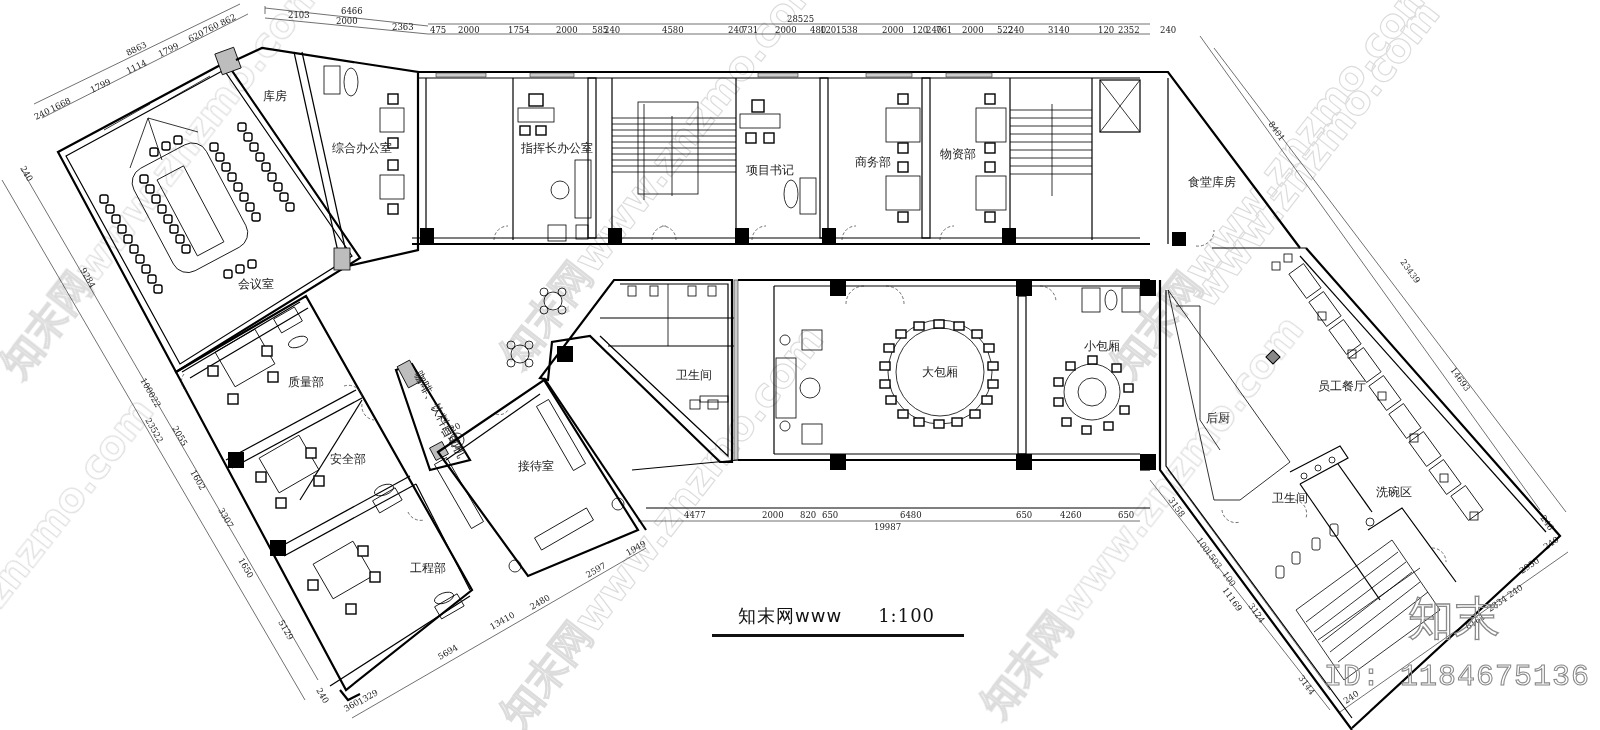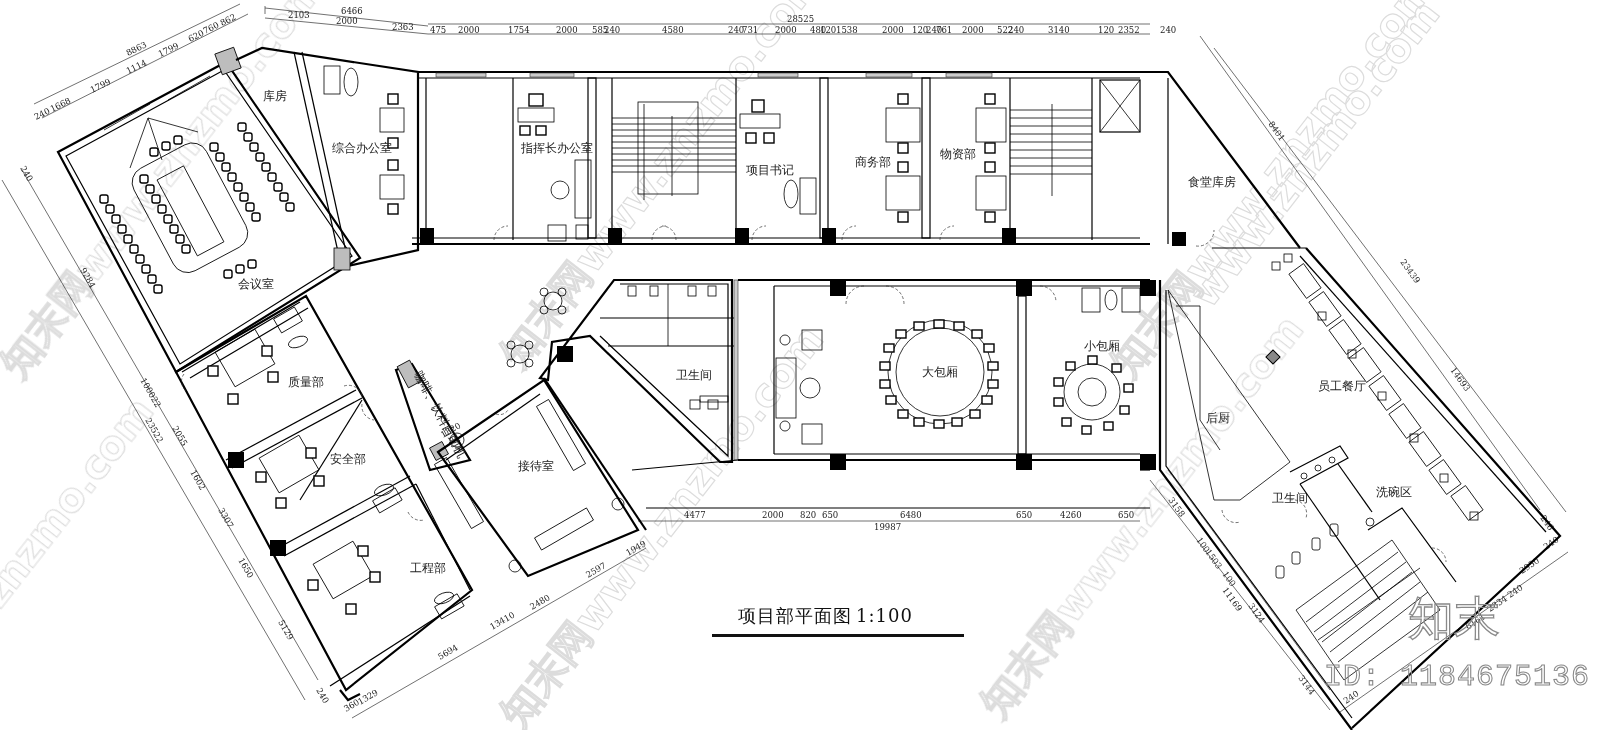--- a/index.html
+++ b/index.html
@@ -13,21 +13,21 @@
   .dimtxt { font-family:"DejaVu Serif","Liberation Serif",serif; font-size:8.5px; fill:#222; }
   .room { font-family:"DejaVu Sans","Liberation Sans",sans-serif; font-size:12px; fill:#222; }
   .col { fill:#000; }
   .hatch { fill:#bdbdbd; stroke:#000; stroke-width:0.8; }
   .glass { fill:#ccc; stroke:#333; stroke-width:0.6; }
   .door { fill:none; stroke:#333; stroke-width:0.7; stroke-dasharray:3 2; }
   .chair { fill:#fff; stroke:#000; stroke-width:1.4; }
   .watermark { font-family:"DejaVu Sans","Liberation Sans",sans-serif; fill:none; stroke:#d9d9d9; stroke-width:1.2; font-weight:bold; }
   .title { position:absolute; left:738px; top:604px; font-size:18px; color:#111;
            font-family:"DejaVu Sans","Liberation Sans",sans-serif; letter-spacing:1px; }
-  .title .scale { margin-left:4px; font-family:"DejaVu Serif","Liberation Serif",serif; }
+  .title .scale { margin-left:36px; font-family:"DejaVu Serif","Liberation Serif",serif; }
   .title-line { position:absolute; left:712px; top:634px; width:252px; height:3px; background:#111; }
   .brand { position:absolute; right:100px; top:588px; font-size:46px; color:transparent;
            -webkit-text-stroke:1.3px #8a8a8a; font-family:"DejaVu Sans","Liberation Sans",sans-serif; }
   .brand-id { position:absolute; right:10px; top:660px; font-size:30px; color:transparent;
               -webkit-text-stroke:1.1px #8a8a8a; font-family:Liberation Mono, monospace; letter-spacing:1px; }
 </style>
 </head>
 <body>
 
 <svg width="1600" height="730" viewBox="0 0 1600 730">
@@ -557,18 +557,18 @@
 
   <g>
     <line class="wall2" x1="632" y1="470" x2="738" y2="460"></line>
     <line class="wall2" x1="646" y1="508" x2="1150" y2="508"></line>
     <line class="wall2" x1="1140" y1="470" x2="1150" y2="470"></line>
     <line class="wall" x1="544" y1="378" x2="646" y2="530"></line>
   </g>
 </svg>
 
 <div class="title">
-  <span>项目部平面图</span><span class="scale">1:100</span>
+  <span>知末网www</span><span class="scale">1:100</span>
 </div>
 <div class="title-line"></div>
 
 <div class="brand">知末</div>
 <div class="brand-id">ID: 1184675136</div>
 
 </body></html>

